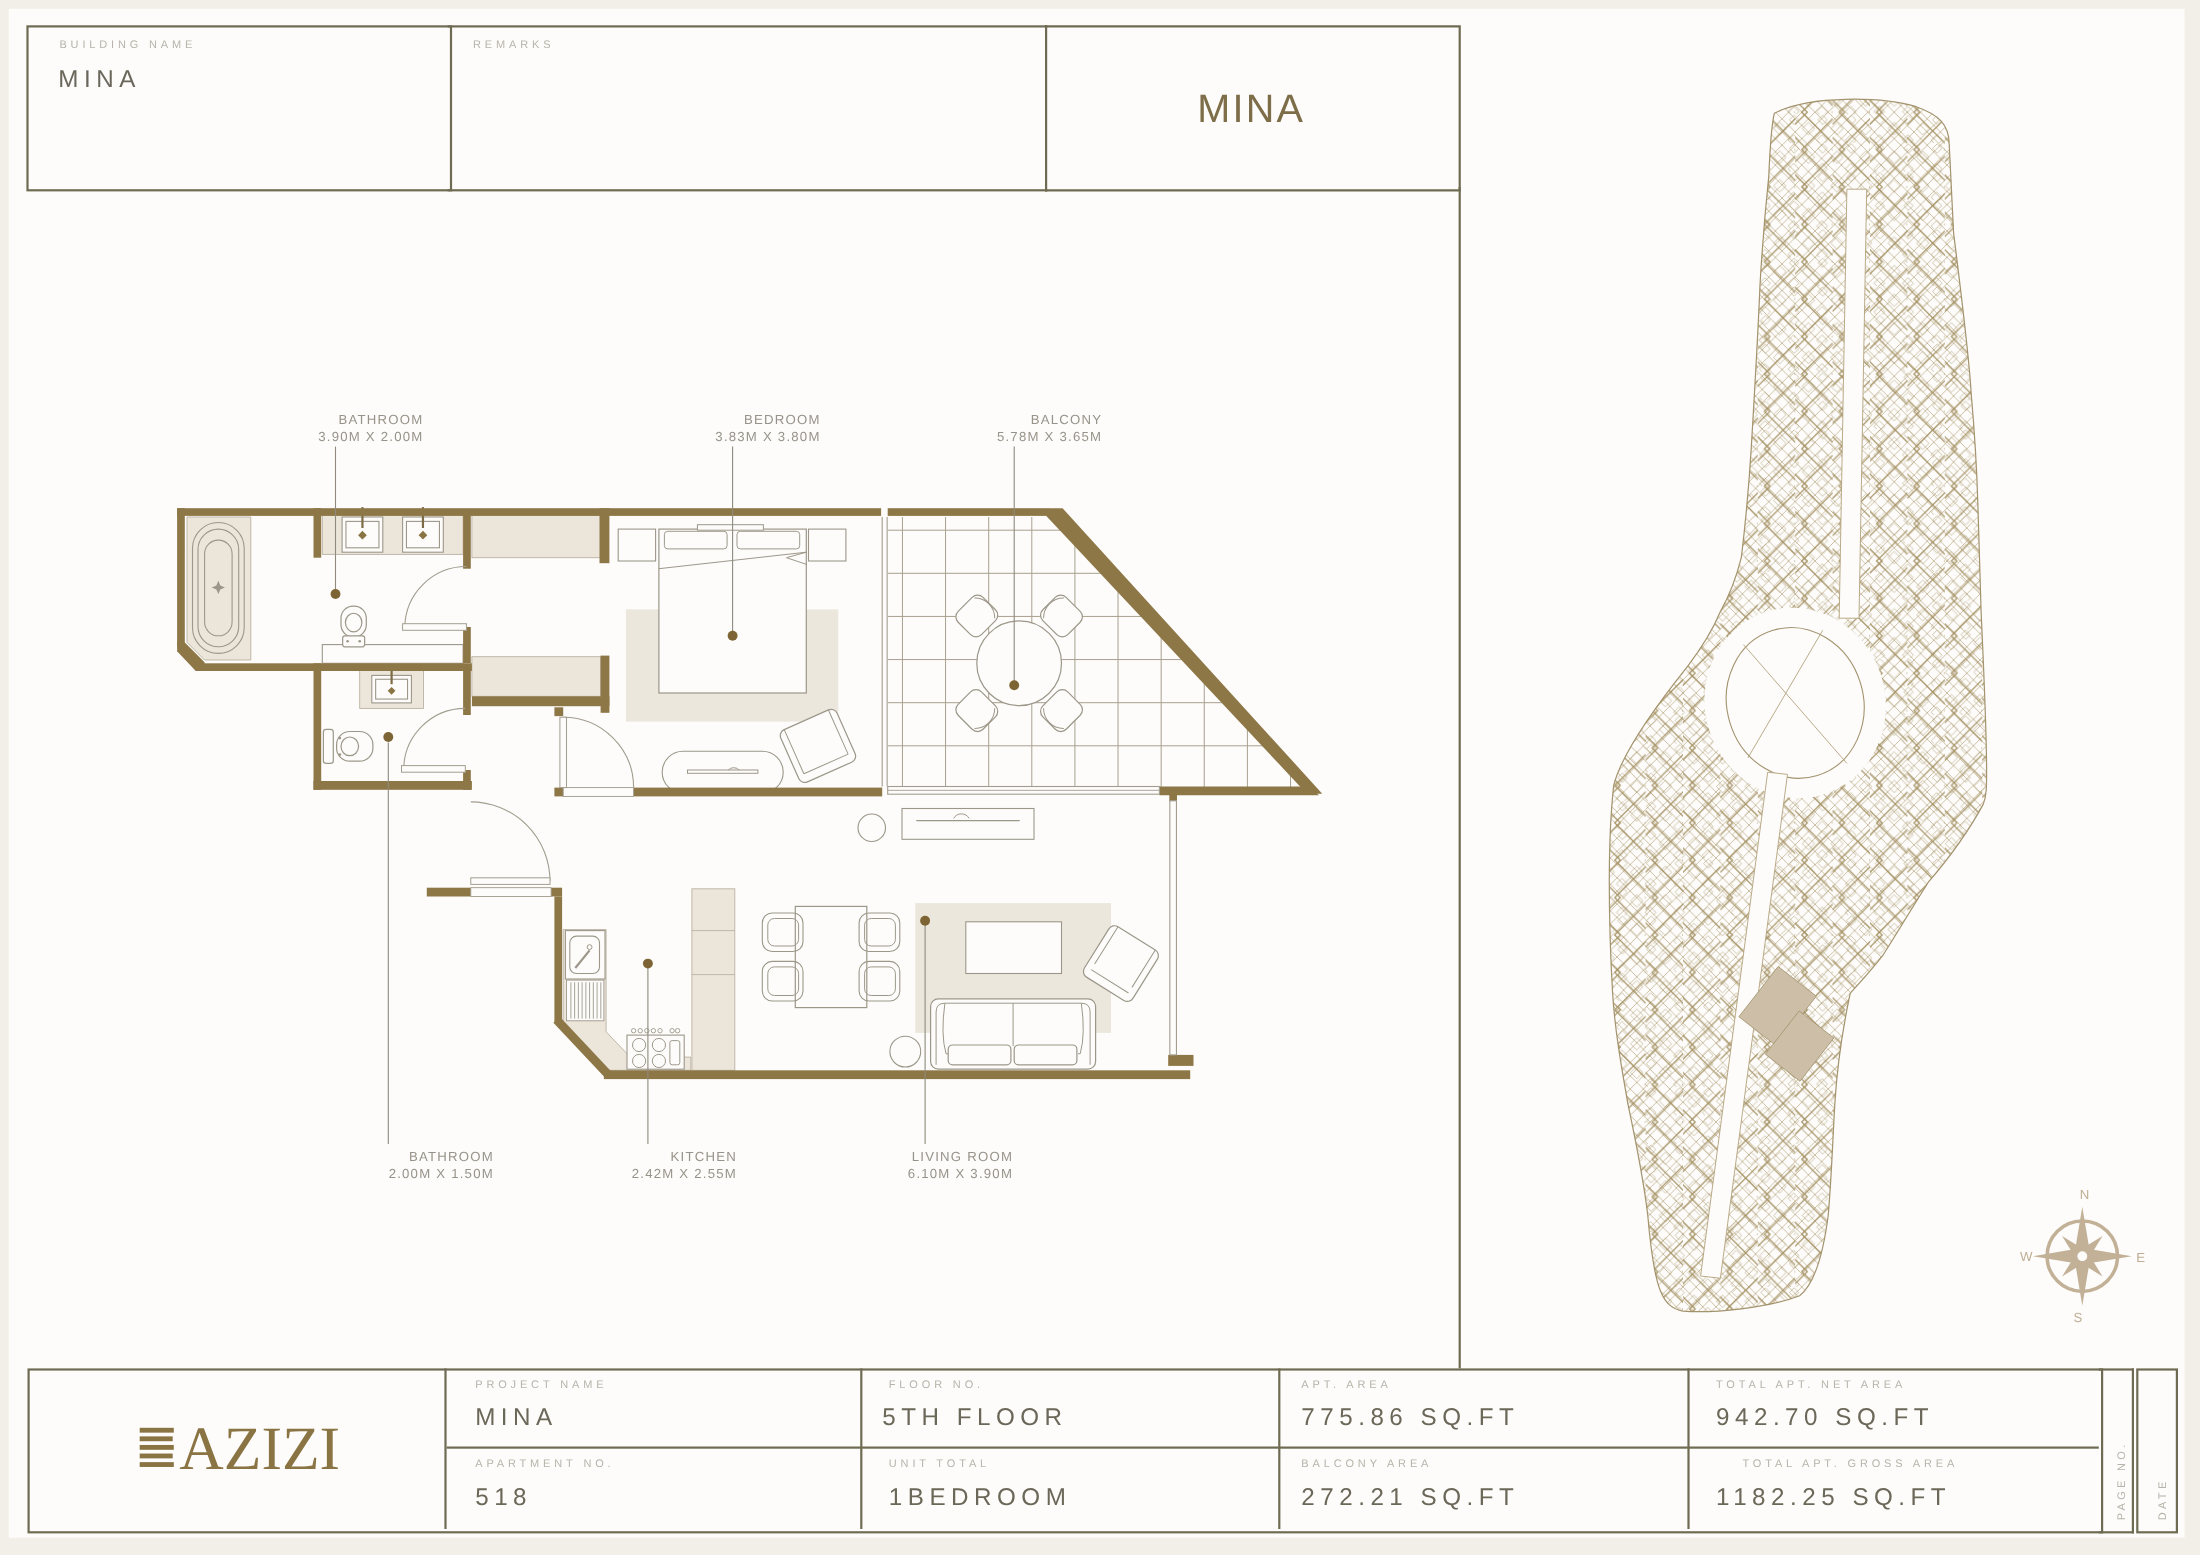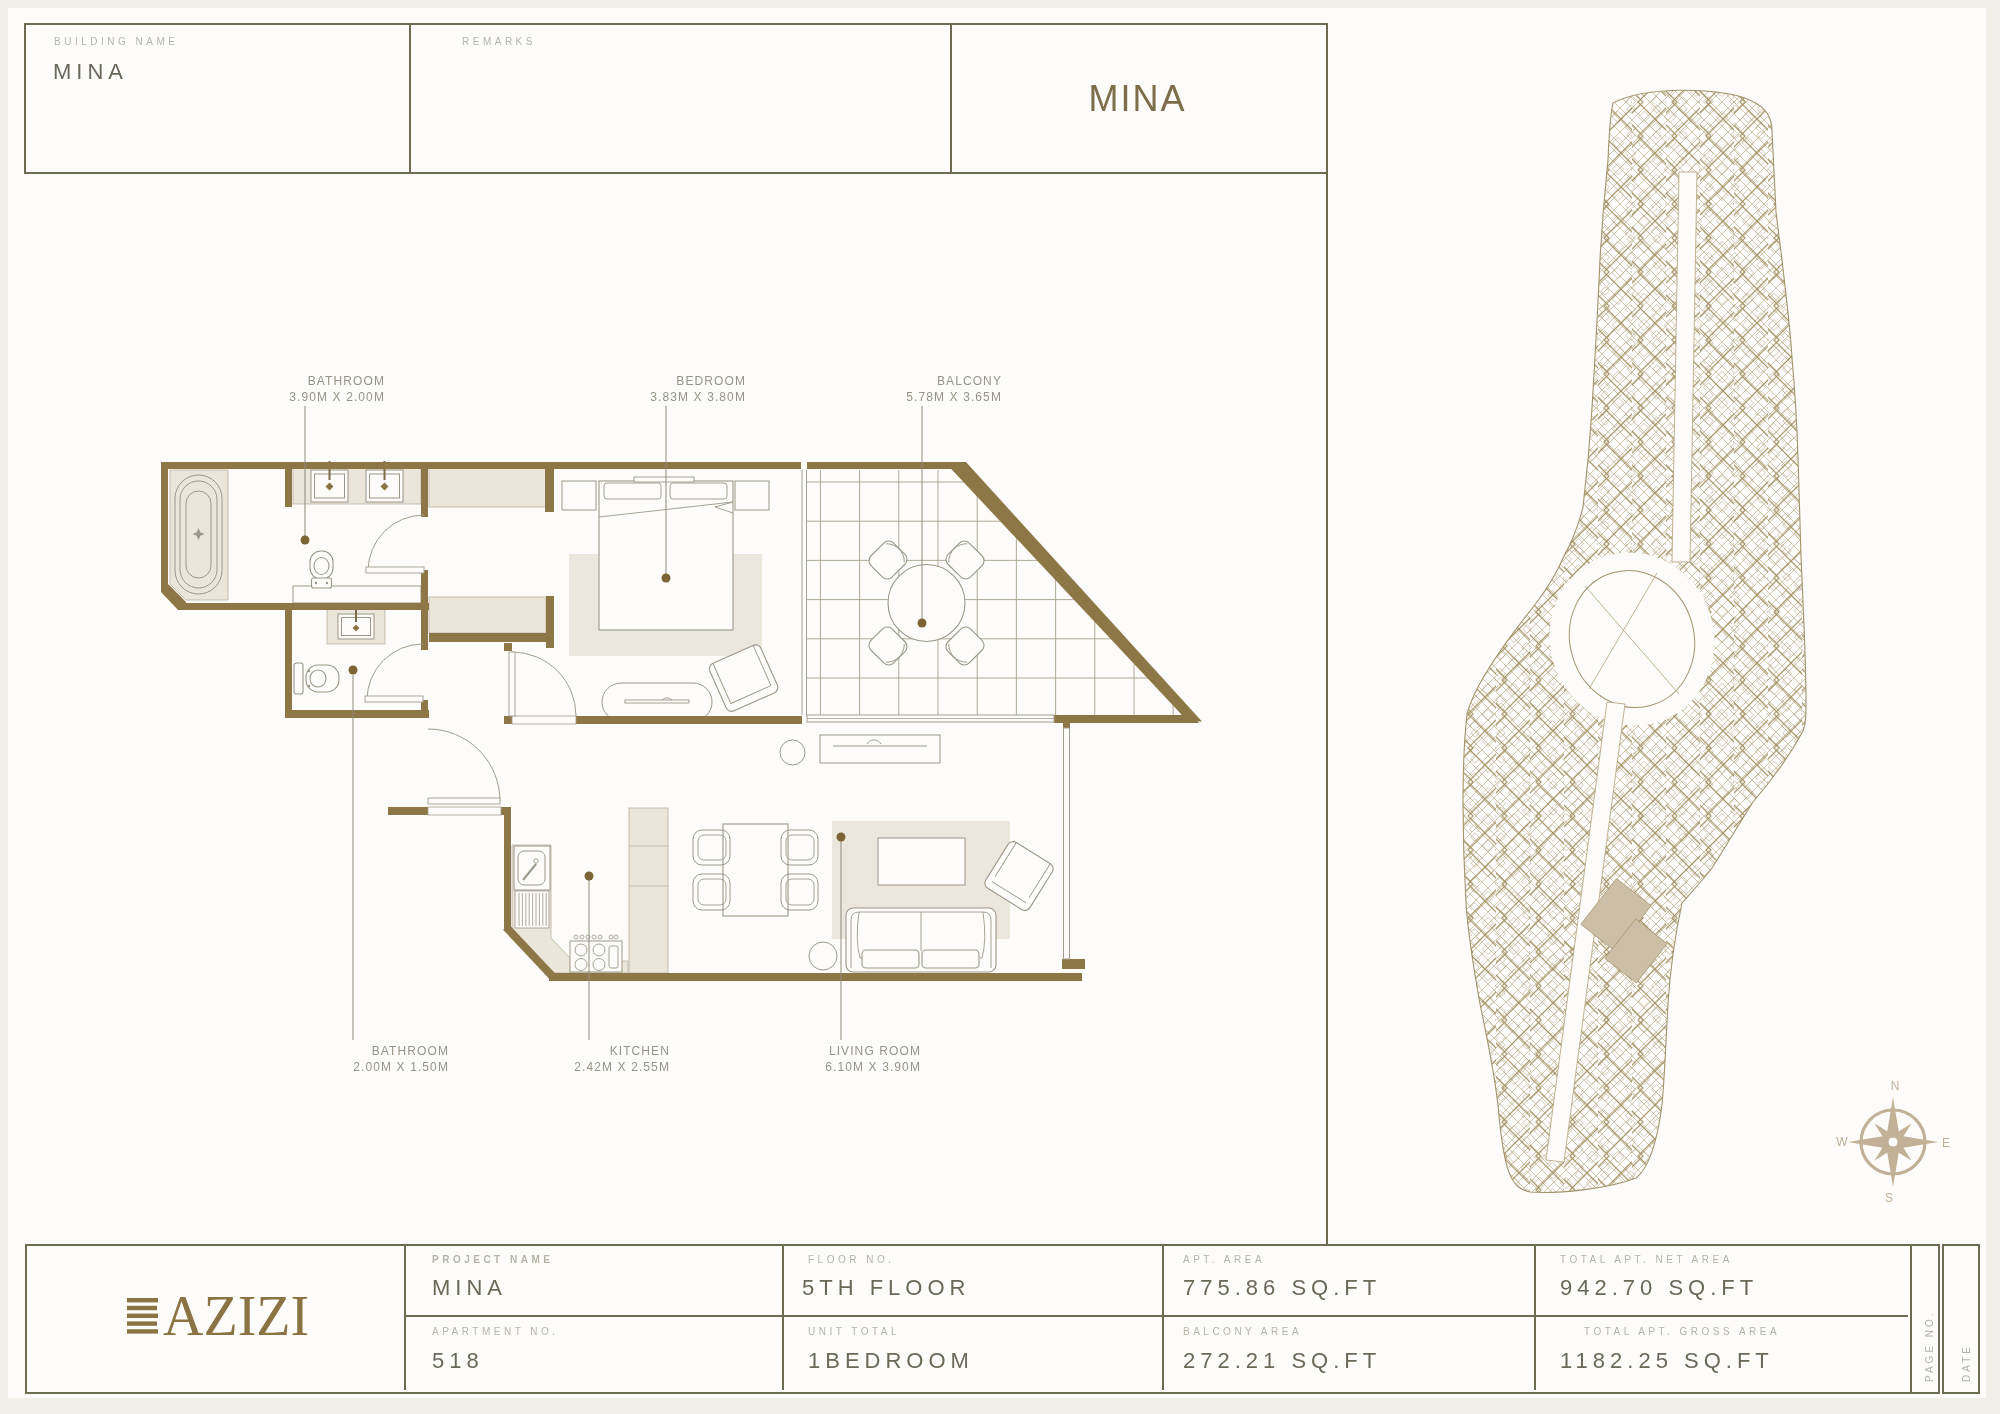--- a/index.html
+++ b/index.html
@@ -18,21 +18,21 @@
 <div class="abs" style="left:24px;top:23px;width:383px;height:147px;border:2px solid #6f6b53;"></div>
 
 <div class="abs" style="left:407px;top:23px;width:543px;height:147px;border:2px solid #6f6b53;border-left:none;"></div>
 
 <div class="abs" style="left:950px;top:23px;width:375px;height:147px;border:2px solid #6f6b53;border-left:1.5px solid #6f6b53;"></div>
 
 <div class="abs lbl" style="left:54px;top:36px;">BUILDING NAME</div>
 
 <div class="abs" style="left:53px;top:59px;color:#6b675c;font-size:22px;letter-spacing:5px;">MINA</div>
 
-<div class="abs lbl" style="left:430px;top:36px;margin-left:32px;">REMARKS</div>
+<div class="abs lbl" style="left:430px;top:36px;">REMARKS</div>
 
 <div class="abs" style="left:950px;top:78px;width:375px;text-align:center;color:#7d6d48;font-size:36px;letter-spacing:2px;">MINA</div>
 
 <div class="abs" style="left:1326px;top:170px;width:2px;height:1074px;background:#6f6b53;"></div>
 
 <div class="abs" style="left:25px;top:1244px;width:1883px;height:146px;border:2px solid #6f6b53;"></div>
 
 <div class="abs" style="left:404px;top:1244px;width:2px;height:146px;background:#6f6b53;"></div>
 
 <div class="abs" style="left:782px;top:1244px;width:2px;height:146px;background:#6f6b53;"></div>
@@ -48,21 +48,21 @@
 <div class="abs" style="left:1942px;top:1244px;width:34px;height:146px;border:2px solid #6f6b53;"></div>
 
 <div class="abs" style="left:1908px;top:1244px;width:32px;height:146px;">
   <div style="position:absolute;left:16px;top:138px;transform:rotate(-90deg);transform-origin:0 0;color:#b7b3aa;font-size:10px;letter-spacing:3px;white-space:nowrap;">PAGE NO.</div>
 </div>
 
 <div class="abs" style="left:1942px;top:1244px;width:34px;height:146px;">
   <div style="position:absolute;left:19px;top:138px;transform:rotate(-90deg);transform-origin:0 0;color:#b7b3aa;font-size:10px;letter-spacing:3px;white-space:nowrap;">DATE</div>
 </div>
 
-<div class="abs lbl" style="left:432px;top:1254px;font-weight:bold;">PROJECT NAME</div>
+<div class="abs lbl" style="left:432px;top:1254px;">PROJECT NAME</div>
 
 <div class="abs val" style="left:432px;top:1275px;">MINA</div>
 
 <div class="abs lbl" style="left:432px;top:1326px;">APARTMENT NO.</div>
 
 <div class="abs val" style="left:432px;top:1348px;">518</div>
 
 <div class="abs lbl" style="left:808px;top:1254px;">FLOOR NO.</div>
 
 <div class="abs val" style="left:802px;top:1275px;">5TH FLOOR</div>

